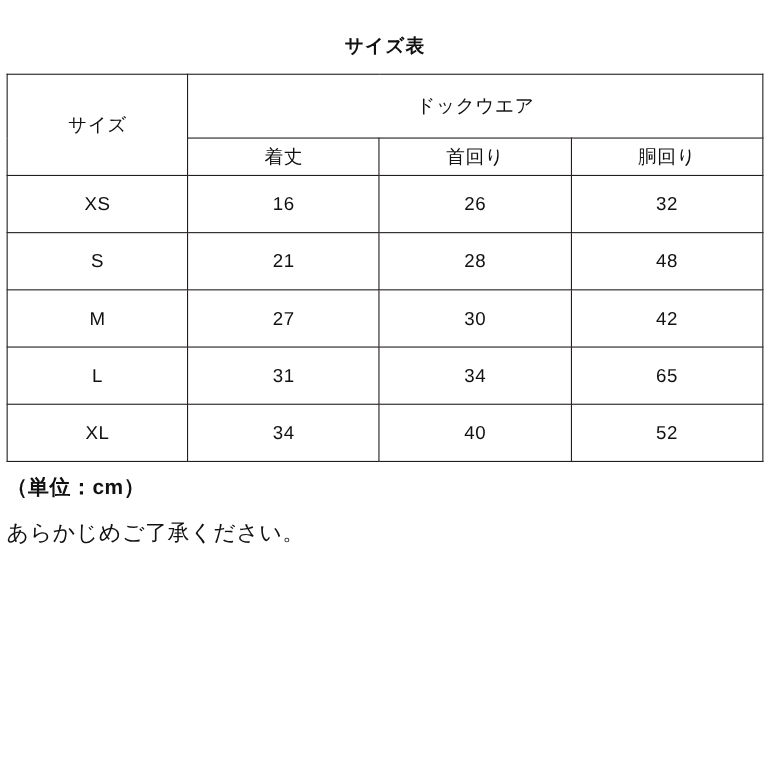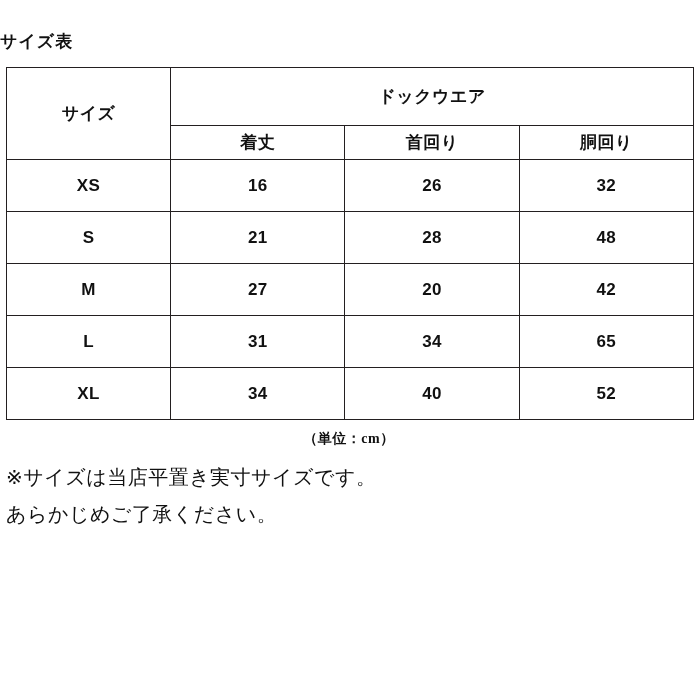--- a/index.html
+++ b/index.html
@@ -14,62 +14,62 @@
     color: #111111;
     overflow: hidden;
   }
   .page {
     position: relative;
     width: 700px;
     height: 700px;
     box-sizing: border-box;
   }
   .title {
+    text-align: center;
     font-size: 17px;
     font-weight: bold;
     letter-spacing: 1px;
     padding-top: 30px;
     padding-bottom: 14px;
     color: #111111;
   }
   table.size-table {
     border-collapse: collapse;
     width: 688px;
     margin: 0 auto;
     table-layout: fixed;
   }
   table.size-table td,
   table.size-table th {
     border: 1px solid #231f20;
     text-align: center;
     vertical-align: middle;
     font-size: 17px;
-    font-weight: bold;
+    font-weight: normal;
     color: #111111;
     padding: 0;
     letter-spacing: 0.5px;
   }
   .col-size   { width: 164px; }
   .col-metric { width: 174px; }
 
   .row-head-h  { height: 58px; }
   .row-sub-h   { height: 34px; margin-left: 40px; }
   .row-data-h  { height: 52px; }
 
   .unit-row {
     width: 688px;
     margin: 0 auto;
-    text-align: center;
-    font-size: 14px;
+    text-align: left;
+    font-size: 19px;
     font-weight: bold;
     padding-top: 10px;
     padding-right: 2px;
     box-sizing: border-box;
     letter-spacing: 0.5px;
-    font-family: Liberation Serif, serif;
   }
   .notes {
     width: 688px;
     margin: 0 auto;
     padding-top: 14px;
     box-sizing: border-box;
   }
   .notes p {
     margin: 0 0 7px 0;
     font-size: 20px;
@@ -111,38 +111,37 @@
       </tr>
       <tr class="row-data-h">
         <td>S</td>
         <td>21</td>
         <td>28</td>
         <td>48</td>
       </tr>
       <tr class="row-data-h">
         <td>M</td>
         <td>27</td>
-        <td>20</td>
+        <td>30</td>
         <td>42</td>
       </tr>
       <tr class="row-data-h">
         <td>L</td>
         <td>31</td>
         <td>34</td>
         <td>65</td>
       </tr>
       <tr class="row-data-h">
         <td>XL</td>
         <td>34</td>
         <td>40</td>
         <td>52</td>
       </tr>
     </tbody>
   </table>
 
   <div class="unit-row">（単位：cm）</div>
 
   <div class="notes">
-    <p>※サイズは当店平置き実寸サイズです。</p>
     <p>あらかじめご了承ください。</p>
   </div>
 
 </div>
 
 </body></html>

